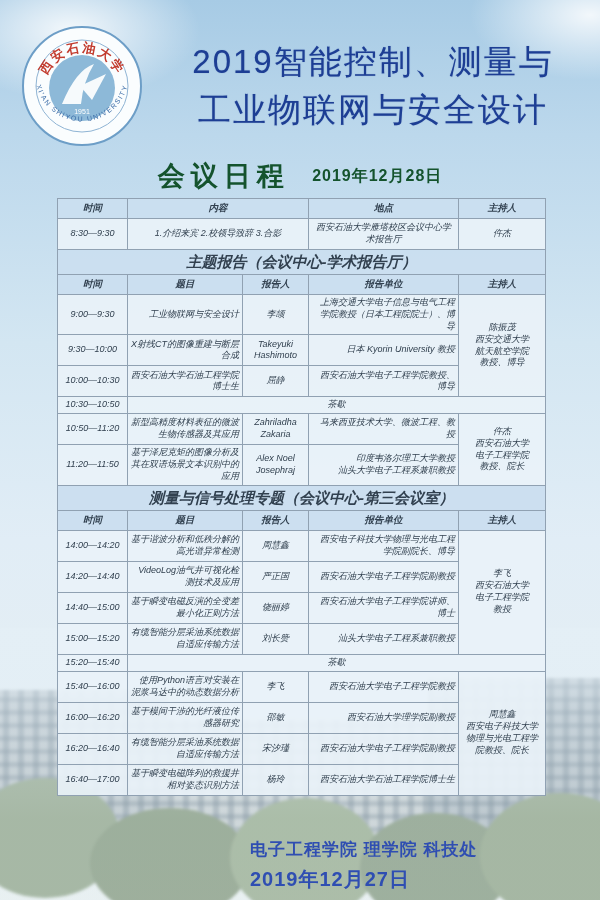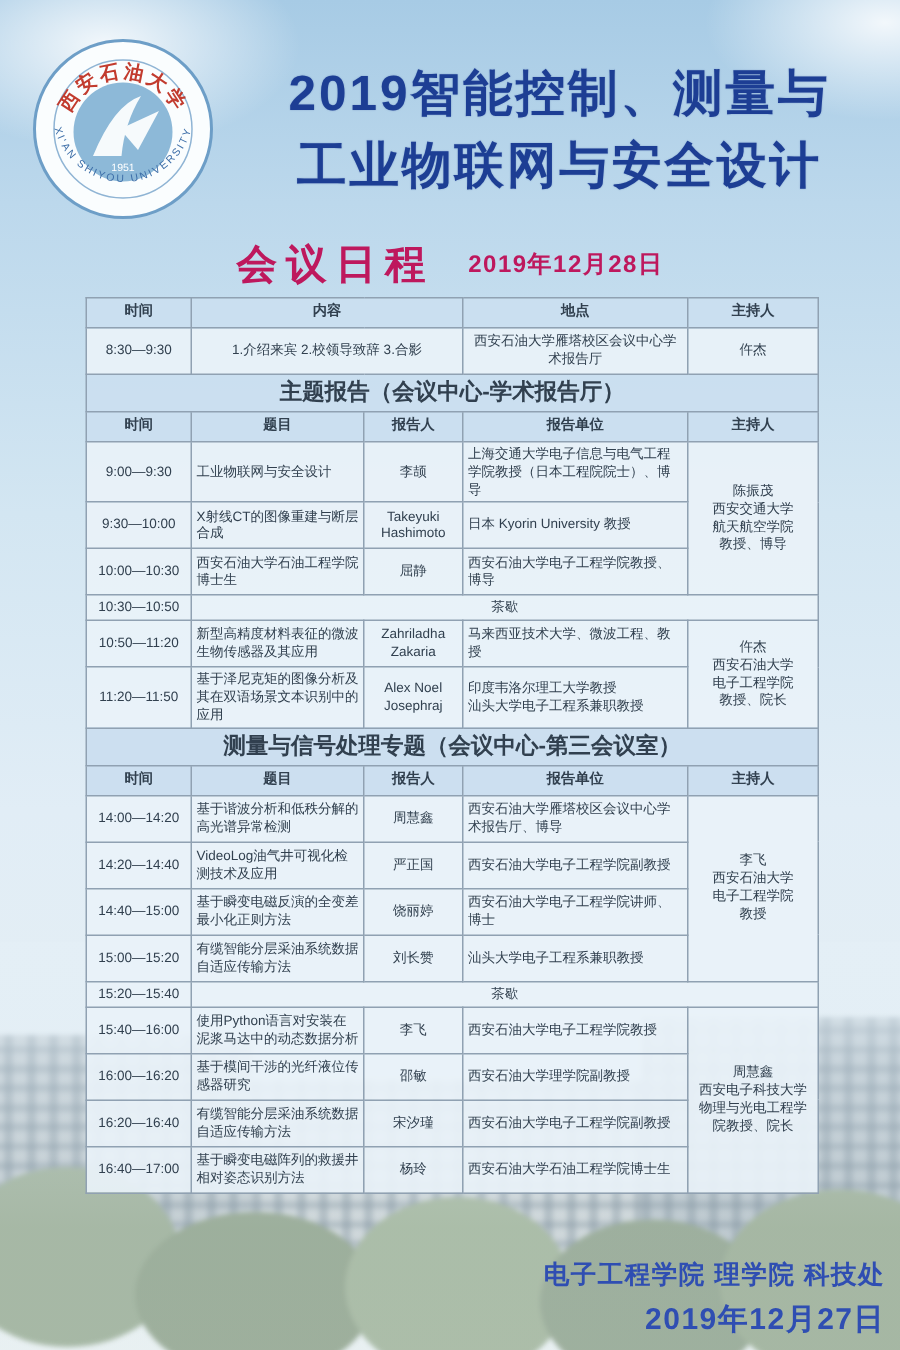--- a/index.html
+++ b/index.html
@@ -27,41 +27,41 @@
   .t4{left:360px;top:185px;width:150px;height:110px;background:#7f957c;}
   .t5{left:480px;top:165px;width:160px;height:125px;background:#8aa083;}
   .campus-fade{position:absolute;left:0;top:628px;width:600px;height:272px;
     background:linear-gradient(180deg,rgba(228,239,246,.95) 0%,rgba(228,239,246,.35) 30%,rgba(235,242,240,.12) 70%);}
 
   
   .logo{position:absolute;left:20px;top:24px;width:124px;height:124px;}
 
   
   .title{position:absolute;left:158px;top:38px;width:430px;text-align:center;
-    color:#1d3e94;font-weight:bold;font-size:33px;line-height:1.45;letter-spacing:2px;
+    color:#1d3e94;font-weight:normal;font-size:33px;line-height:1.45;letter-spacing:2px;
     text-shadow:0 0 1px rgba(29,62,148,.4);}
-  .subtitle{position:absolute;left:0px;top:158px;width:600px;text-align:center;color:#be185d;}
+  .subtitle{position:absolute;left:0px;top:158px;width:600px;text-align:center;color:#14532d;}
   .subtitle .big{font-size:27px;font-weight:bold;letter-spacing:6px;vertical-align:middle;}
   .subtitle .date{font-size:16px;font-weight:bold;margin-left:18px;vertical-align:middle;letter-spacing:1px;}
 
   
-  .table-wrap{position:absolute;left:57px;top:198px;width:488px;}
+  .table-wrap{position:absolute;left:57px;top:198px;width:488px;font-style:italic;}
   table{border-collapse:collapse;width:488px;table-layout:fixed;}
   td,th{border:1px solid #90a1b2;font-size:9px;color:#31404f;padding:2px 3px;
     text-align:center;vertical-align:middle;background:rgba(233,242,249,.92);line-height:1.32;
     word-break:break-word;}
   th{background:rgba(202,222,239,.95);font-weight:bold;font-size:9.5px;height:15px;}
   .section-cell{background:rgba(202,222,239,.95);font-weight:bold;font-size:15px;height:13px;}
-  .title-cell,.unit-cell{text-align:left;}
+  .title-cell,.unit-cell{text-align:right;}
   .pre{white-space:pre-line;}
   .tea-row td{height:11px;}
   .r td{height:26px;}
 
   
-  .footer{position:absolute;left:250px;top:838px;width:340px;text-align:right;
+  .footer{position:absolute;left:250px;top:838px;width:340px;text-align:left;
     color:#2f4eb2;font-weight:bold;}
   .footer .f1{font-size:17px;letter-spacing:1px;}
   .footer .f2{font-size:20px;margin-top:5px;letter-spacing:1px;}
 </style>
 </head>
 <body>
 
 <div class="cloud c1"></div>
 <div class="cloud c2"></div>
 
@@ -191,21 +191,21 @@
     <th>时间</th>
     <th>题目</th>
     <th>报告人</th>
     <th>报告单位</th>
     <th>主持人</th>
   </tr>
   <tr class="r">
     <td>14:00—14:20</td>
     <td class="title-cell">基于谐波分析和低秩分解的高光谱异常检测</td>
     <td>周慧鑫</td>
-    <td class="unit-cell">西安石油大学雁塔校区会议中心学术报告厅、博导</td>
+    <td class="unit-cell">西安电子科技大学物理与光电工程学院副院长、博导</td>
     <td rowspan="4" class="pre">李飞
 西安石油大学
 电子工程学院
 教授</td>
   </tr>
   <tr class="r">
     <td>14:20—14:40</td>
     <td class="title-cell">VideoLog油气井可视化检测技术及应用</td>
     <td>严正国</td>
     <td class="unit-cell">西安石油大学电子工程学院副教授</td>

